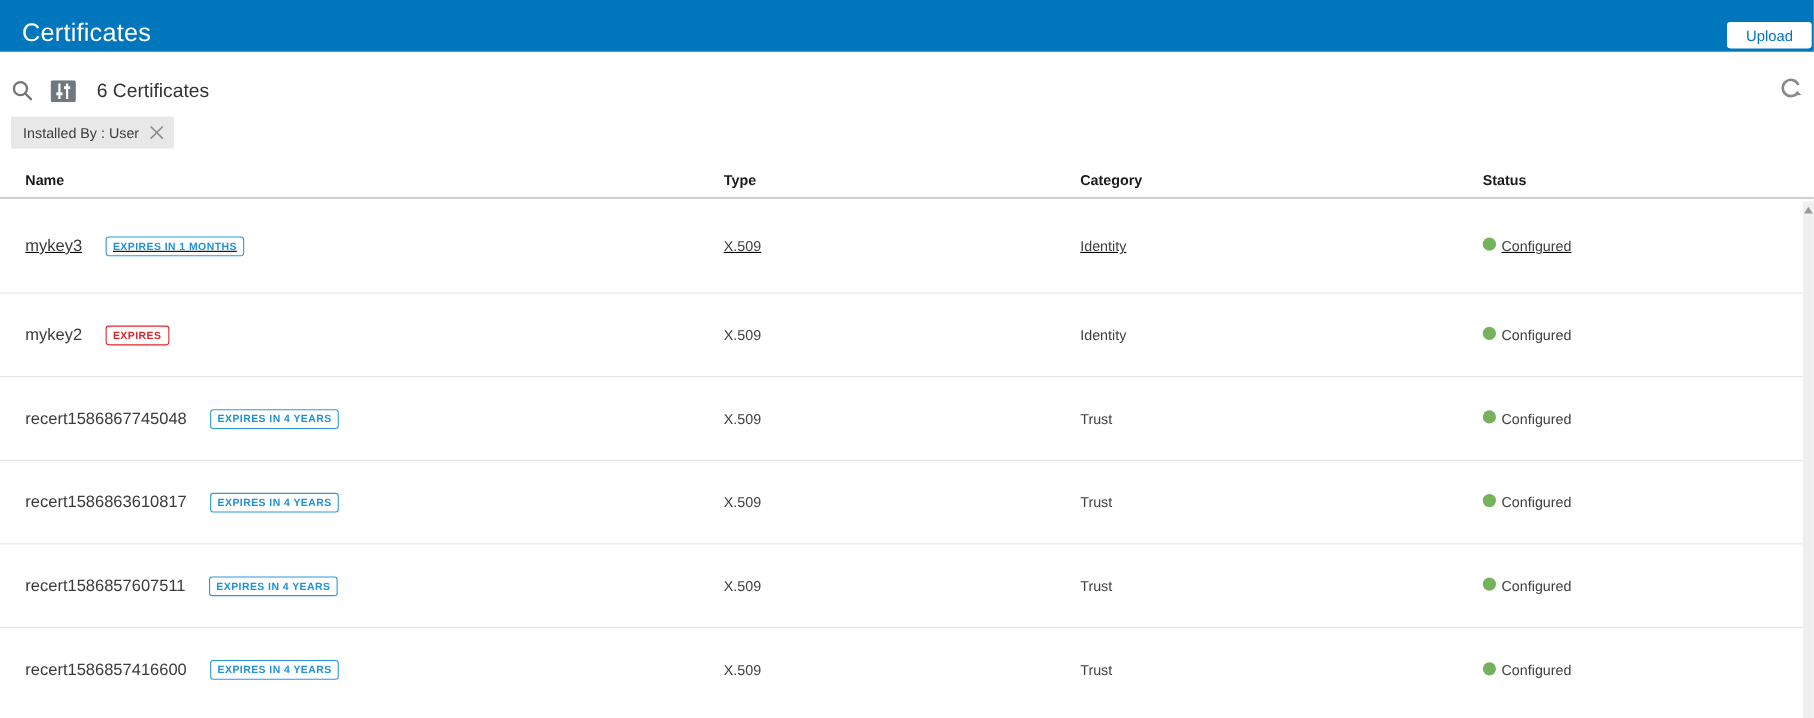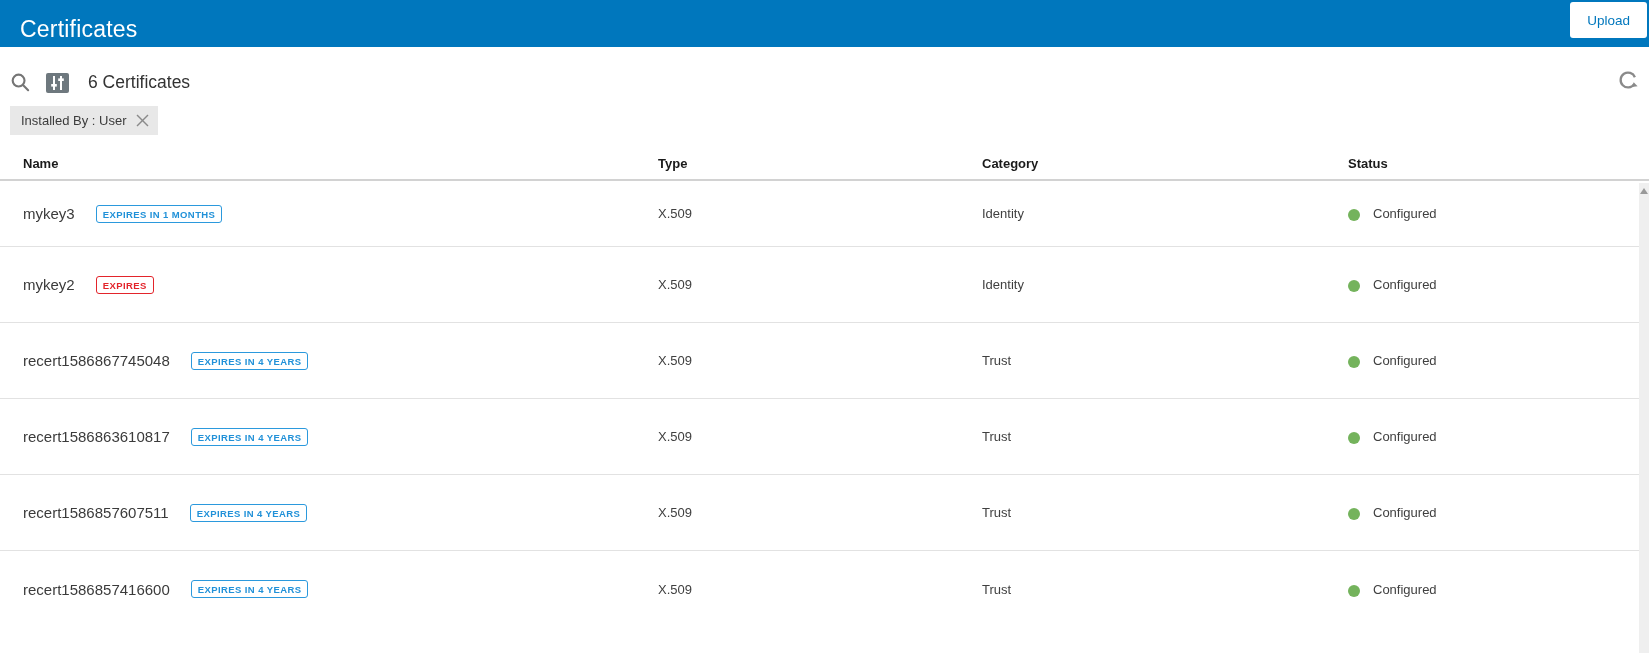--- a/index.html
+++ b/index.html
@@ -23,22 +23,22 @@
   .app-title {
     color: #ffffff;
     font-size: 23px;
     font-weight: 400;
     letter-spacing: 0.2px;
     margin-top: 11px;
   }
   .upload-btn {
     position: absolute;
     right: 2px;
-    top: 2px;
-    height: 36px;
+    top: 20px;
+    height: 24px;
     background: #ffffff;
     color: #0077bd;
     border: none;
     border-radius: 3px;
     font-family: "Liberation Sans", sans-serif;
     font-size: 13.5px;
     padding: 4px 17px;
     cursor: pointer;
   }
 
@@ -107,42 +107,42 @@
   }
   .table-body { position: relative; }
   .row {
     height: 76px;
     align-items: center;
     border-bottom: 1px solid #e2e2e2;
     width: 1639px;
     cursor: pointer;
     background: #ffffff;
   }
-  .row:first-child { height: 66px; }
+  .row:first-child { height: 86px; text-decoration: underline; }
   .row:last-child { border-bottom: none; }
   .cell-name {
     display: flex;
     align-items: center;
     font-size: 15px;
     color: #3b3b3b;
   }
   .badge {
     margin-left: 21px;
     font-size: 9.5px;
     font-weight: 700;
     letter-spacing: 0.4px;
     padding: 3px 6px 2px 6px;
     border-radius: 3px;
     border: 1px solid;
     white-space: nowrap;
   }
   .badge-info  { color: #2191d8; border-color: #2b99dd; }
   .badge-danger{ color: #e3242b; border-color: #e3242b; }
   .cell { font-size: 13px; color: #404040; }
-  .cell-status { display: flex; align-items: flex-end; gap: 13px; }
+  .cell-status { display: flex; align-items: flex-start; gap: 5px; }
   .status-dot {
     width: 12px; height: 12px; border-radius: 50%;
     background: #74b35c;
     flex: 0 0 auto;
   }
 
   
   .scrollbar-track {
     position: absolute;
     top: 183px; right: 0; bottom: 0;

